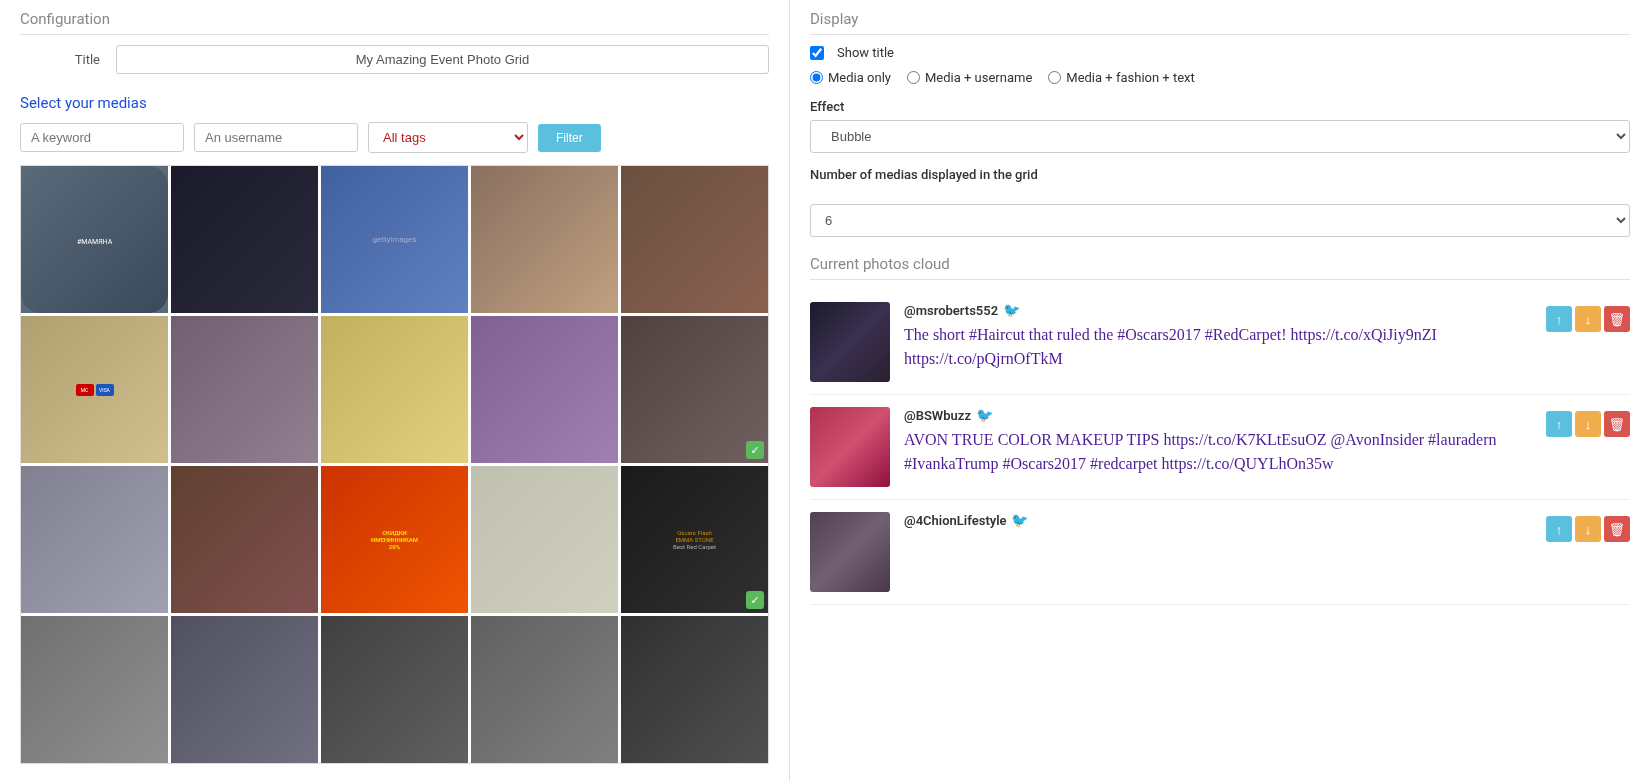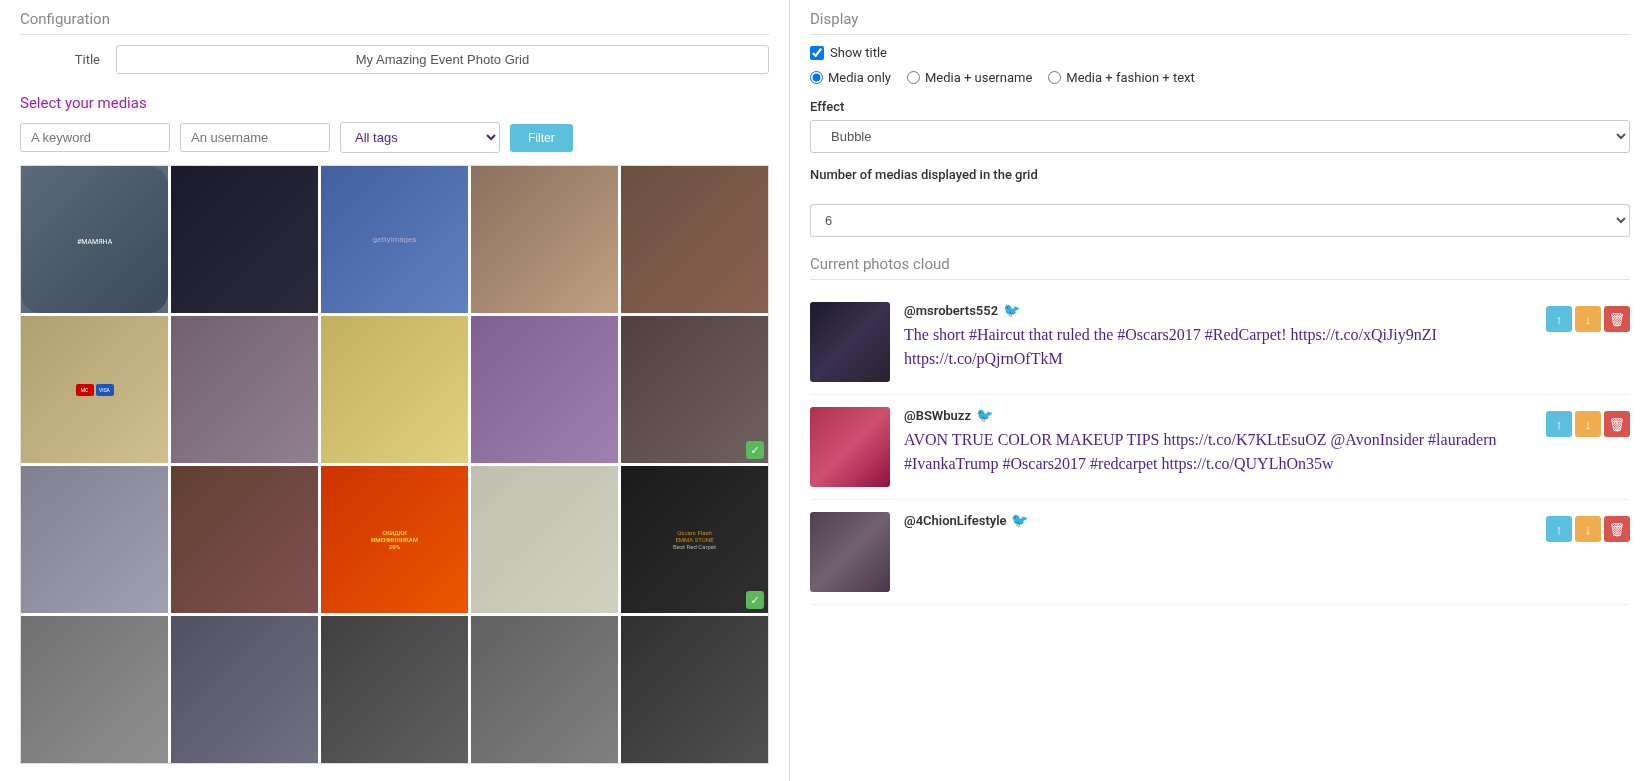--- a/index.html
+++ b/index.html
@@ -49,46 +49,46 @@
       border: 1px solid #ccc;
       border-radius: 3px;
       padding: 6px 10px;
       font-size: 13px;
       color: #555;
       text-align: center;
     }
 
     .select-medias-title {
       font-size: 15px;
-      color: #a21caf;
+      color: #1d4ed8;
       margin: 20px 0 10px;
     }
 
     .filter-row {
       display: flex;
       gap: 10px;
       margin-bottom: 12px;
       align-items: center;
     }
 
     .filter-input {
       border: 1px solid #ccc;
       border-radius: 3px;
       padding: 6px 10px;
       font-size: 13px;
       color: #aaa;
-      width: 150px;
+      width: 164px;
     }
 
     .filter-select {
       border: 1px solid #ccc;
       border-radius: 3px;
       padding: 6px 10px;
       font-size: 13px;
-      color: #4c1d95;
+      color: #b91c1c;
       width: 160px;
       background: #fff;
     }
 
     .filter-btn {
       background: #5bc0de;
       color: #fff;
       border: none;
       border-radius: 3px;
       padding: 7px 18px;
@@ -150,20 +150,21 @@
 
     .show-title-row {
       display: flex;
       align-items: center;
       margin-bottom: 10px;
       gap: 6px;
     }
 
     .show-title-label {
       font-size: 13px;
+      margin-left: 7px;
     }
 
     .radio-group {
       display: flex;
       gap: 16px;
       margin-bottom: 14px;
       align-items: center;
     }
 
     .radio-option {

